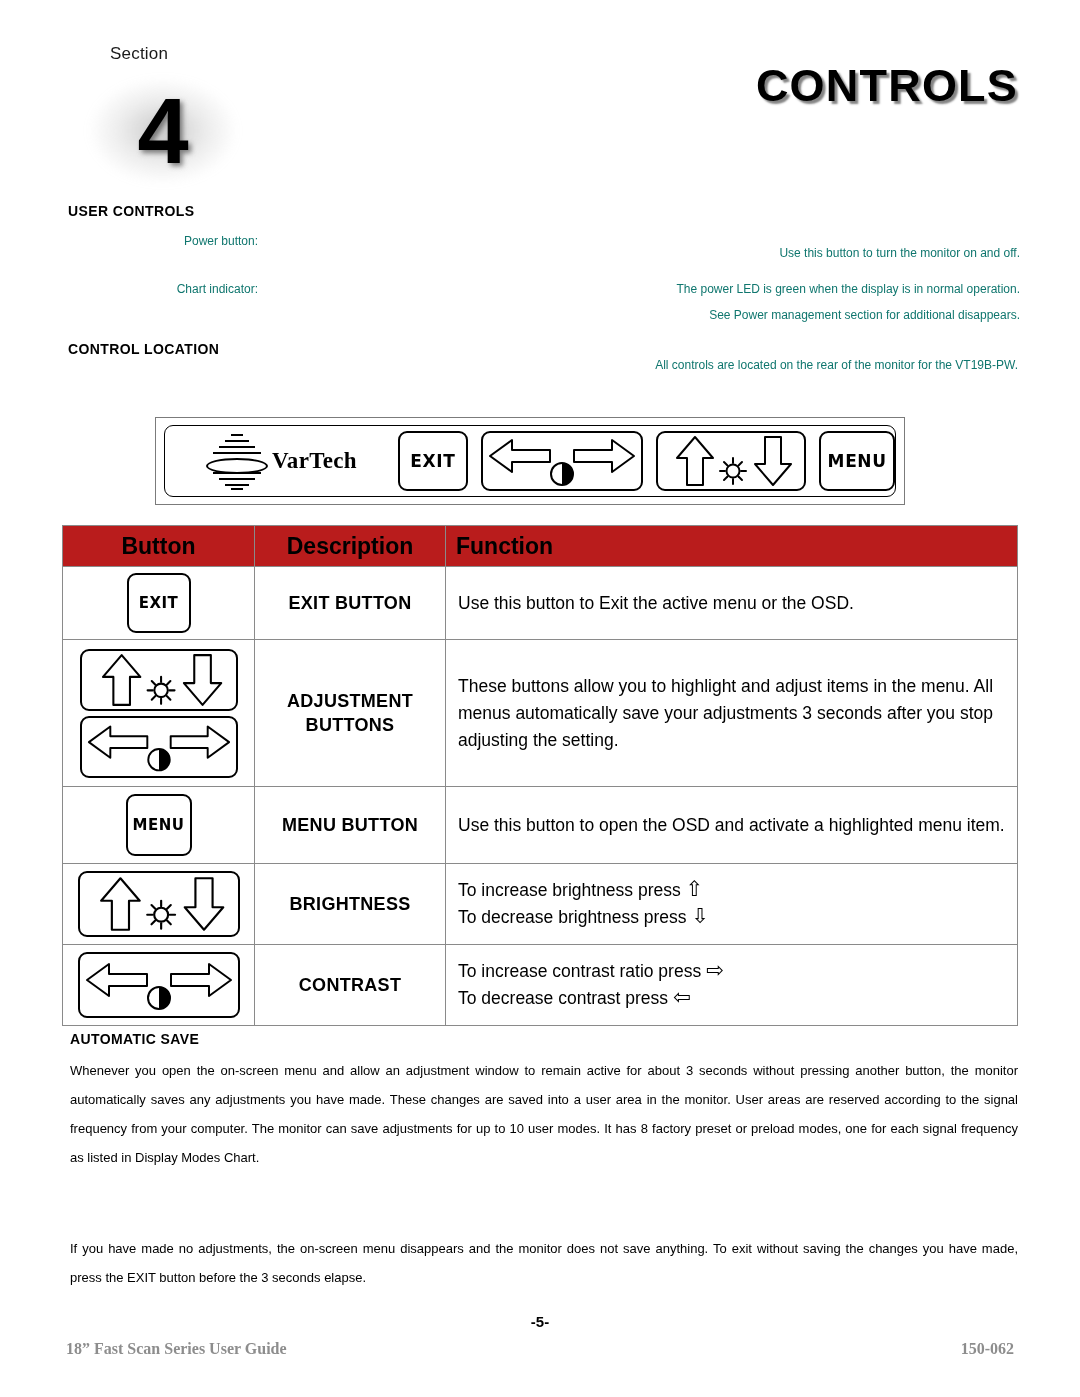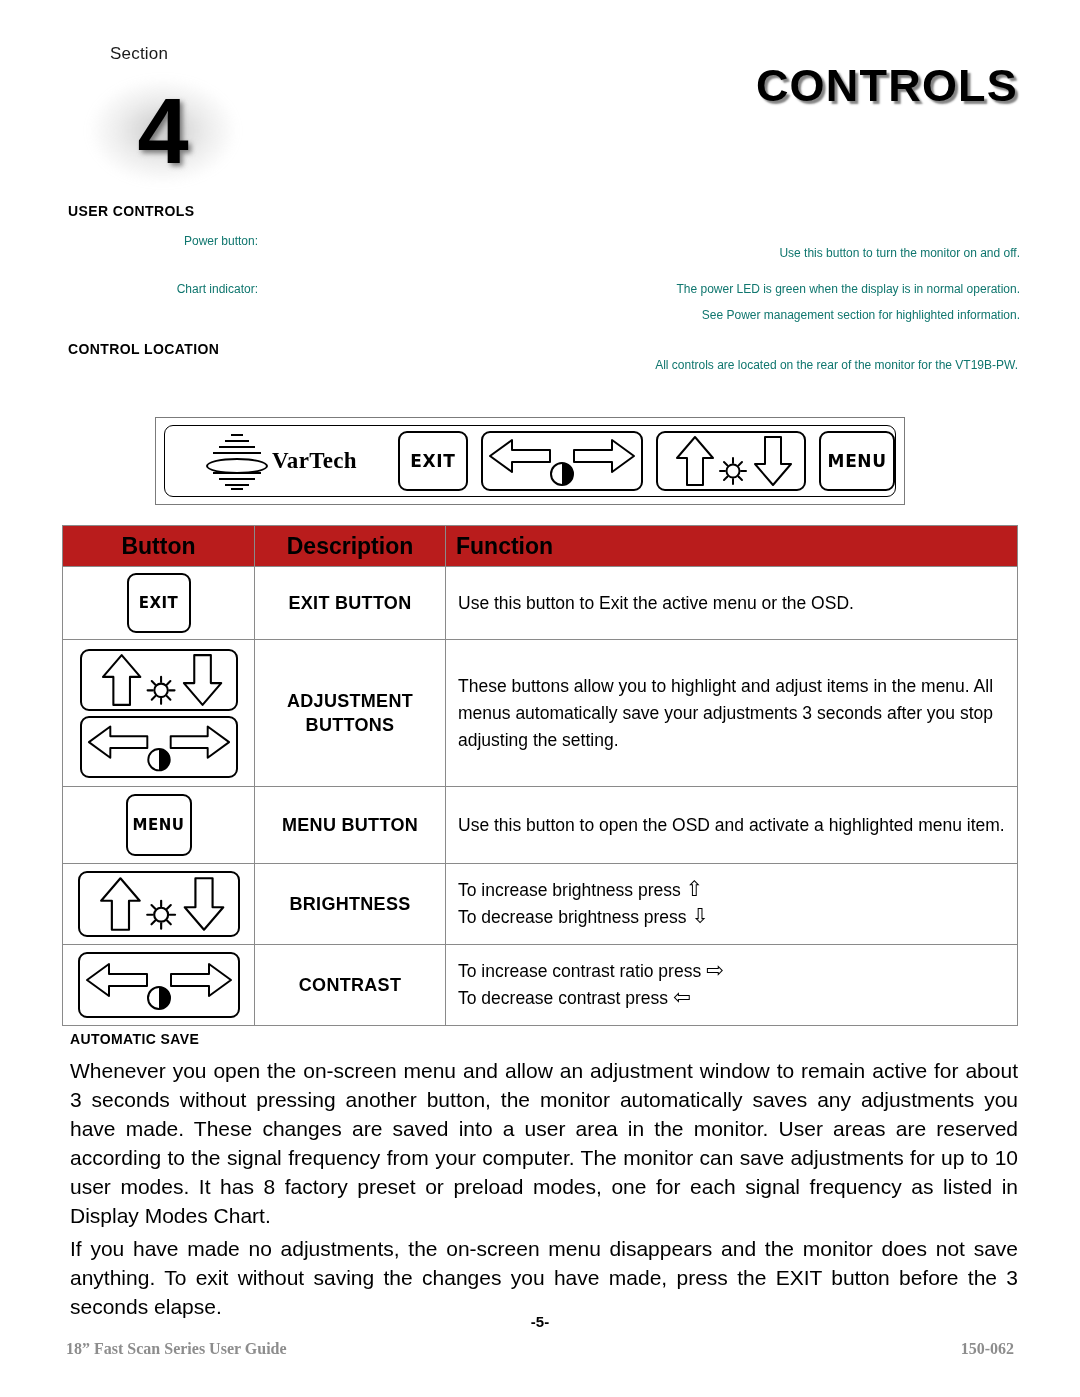--- a/index.html
+++ b/index.html
@@ -205,21 +205,21 @@
     gap: 5px;
     padding: 7px 0;
   }
   .icon-wrap { display: flex; justify-content: center; align-items: center; }
 
   
   .para {
     position: absolute;
     left: 70px;
     width: 948px;
-    font-size: 21px;
+    font-size: 13px;
     line-height: 29px;
     text-align: justify;
   }
 
   
   .pagenum {
     position: absolute;
     left: 0;
     width: 1080px;
     top: 1313px;
@@ -258,21 +258,21 @@
   </div>
   <div class="doc-title">CONTROLS</div>
 
   <div class="h-sub" style="top:203px;">USER CONTROLS</div>
 
   <div class="txt lbl-col" style="top:228px;">Power button:</div>
   <div class="txt val-col" style="top:240px;">Use this button to turn the monitor on and off.</div>
 
   <div class="txt lbl-col" style="top:276px;">Chart indicator:</div>
   <div class="txt val-col" style="top:276px;">The power LED is green when the display is in normal operation.</div>
-  <div class="txt val-col" style="top:302px;">See Power management section for highlighted information.</div>
+  <div class="txt val-col" style="top:302px;">See Power management section for additional disappears.</div>
 
   <div class="h-sub" style="top:341px;">CONTROL LOCATION</div>
   <div class="txt" style="left:68px; top:352px; width:950px;">All controls are located on the rear of the monitor for the VT19B-PW.</div>
 
   <div class="panel-outer">
     <div class="panel-inner">
 
       <div class="logo-cell">
         <div class="vt-mark">
           <i style="top:2px;  width:12px;"></i>

